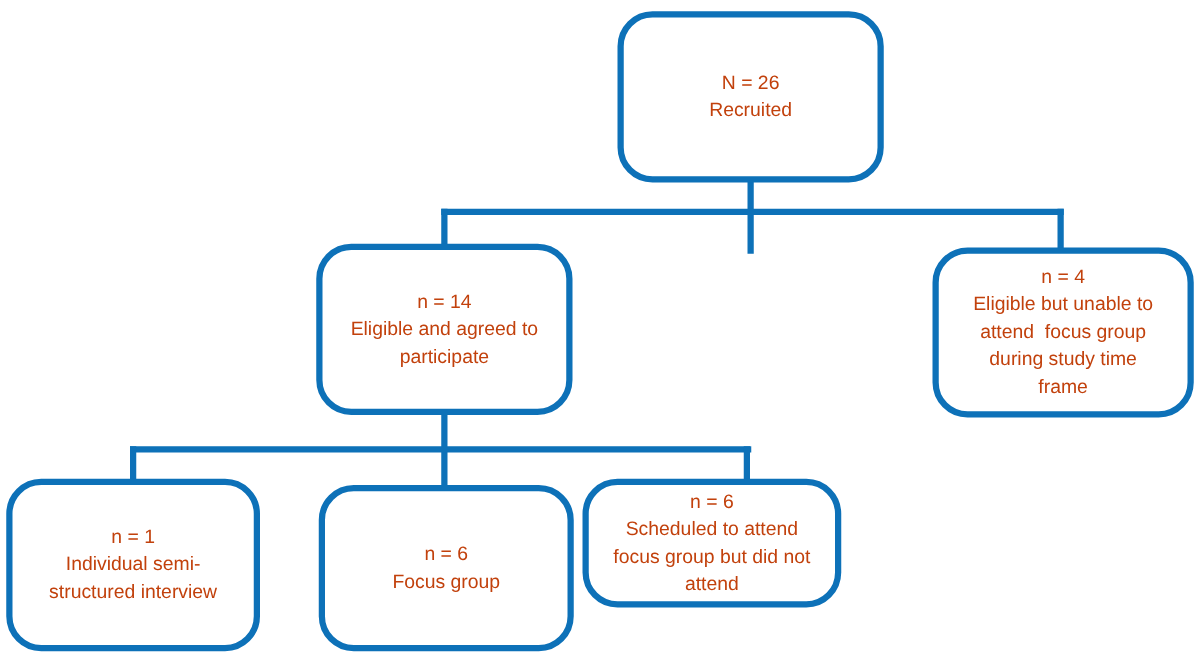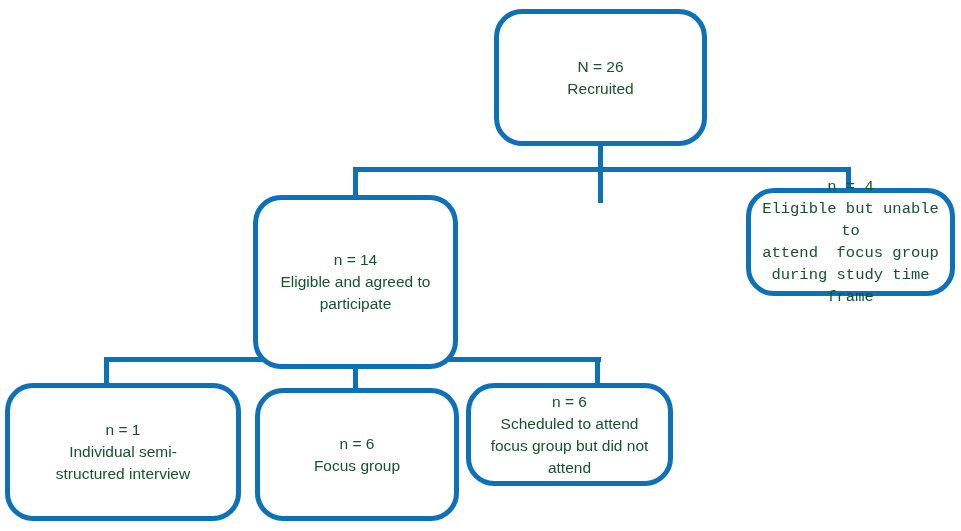--- a/index.html
+++ b/index.html
@@ -24,33 +24,33 @@
     display: flex;
     align-items: center;
     justify-content: center;
     text-align: center;
     z-index: 2;
   }
   .node .label {
     white-space: pre-wrap;
     font-size: 15.5px;
     line-height: 22px;
-    color: #14532d;
+    color: #c2410c;
   }
   .line {
     position: absolute;
     background: #0d71b8;
     z-index: 1;
   }
   
   .node--recruited            { left: 494px; top: 9px;   width: 213px; height: 137px; }
-  .node--eligible-agreed      { left: 253px; top: 195px; width: 205px; height: 174px; }
+  .node--eligible-agreed      { left: 253px; top: 195px; width: 205px; height: 137px; }
   .node--not-meet-criteria    { left: 499px; top: 198px; width: 209px; height: 136px; }
-  .node--unable-to-attend     { left: 746px; top: 188px; width: 209px; height: 108px; font-family: Liberation Mono, monospace; }
-  .node--individual-interview { left: 5px;   top: 383px; width: 236px; height: 138px; }
+  .node--unable-to-attend     { left: 746px; top: 198px; width: 209px; height: 136px; }
+  .node--individual-interview { left: 5px;   top: 383px; width: 203px; height: 138px; }
   .node--focus-group          { left: 255px; top: 388px; width: 204px; height: 133px; }
   .node--scheduled-no-attend  { left: 466px; top: 383px; width: 207px; height: 103px; }
   
   .line--v-root        { left: 598px; top: 143px; width: 5px;   height: 60px; }
   .line--h-level1      { left: 353px; top: 167px; width: 498px; height: 5px; }
   .line--v-left1       { left: 353px; top: 167px; width: 5px;   height: 33px; }
   .line--v-right1      { left: 846px; top: 167px; width: 5px;   height: 36px; }
   .line--v-mid2        { left: 353px; top: 329px; width: 5px;   height: 64px; }
   .line--h-level2      { left: 104px; top: 357px; width: 497px; height: 5px; }
   .line--v-left2       { left: 104px; top: 357px; width: 5px;   height: 31px; }

